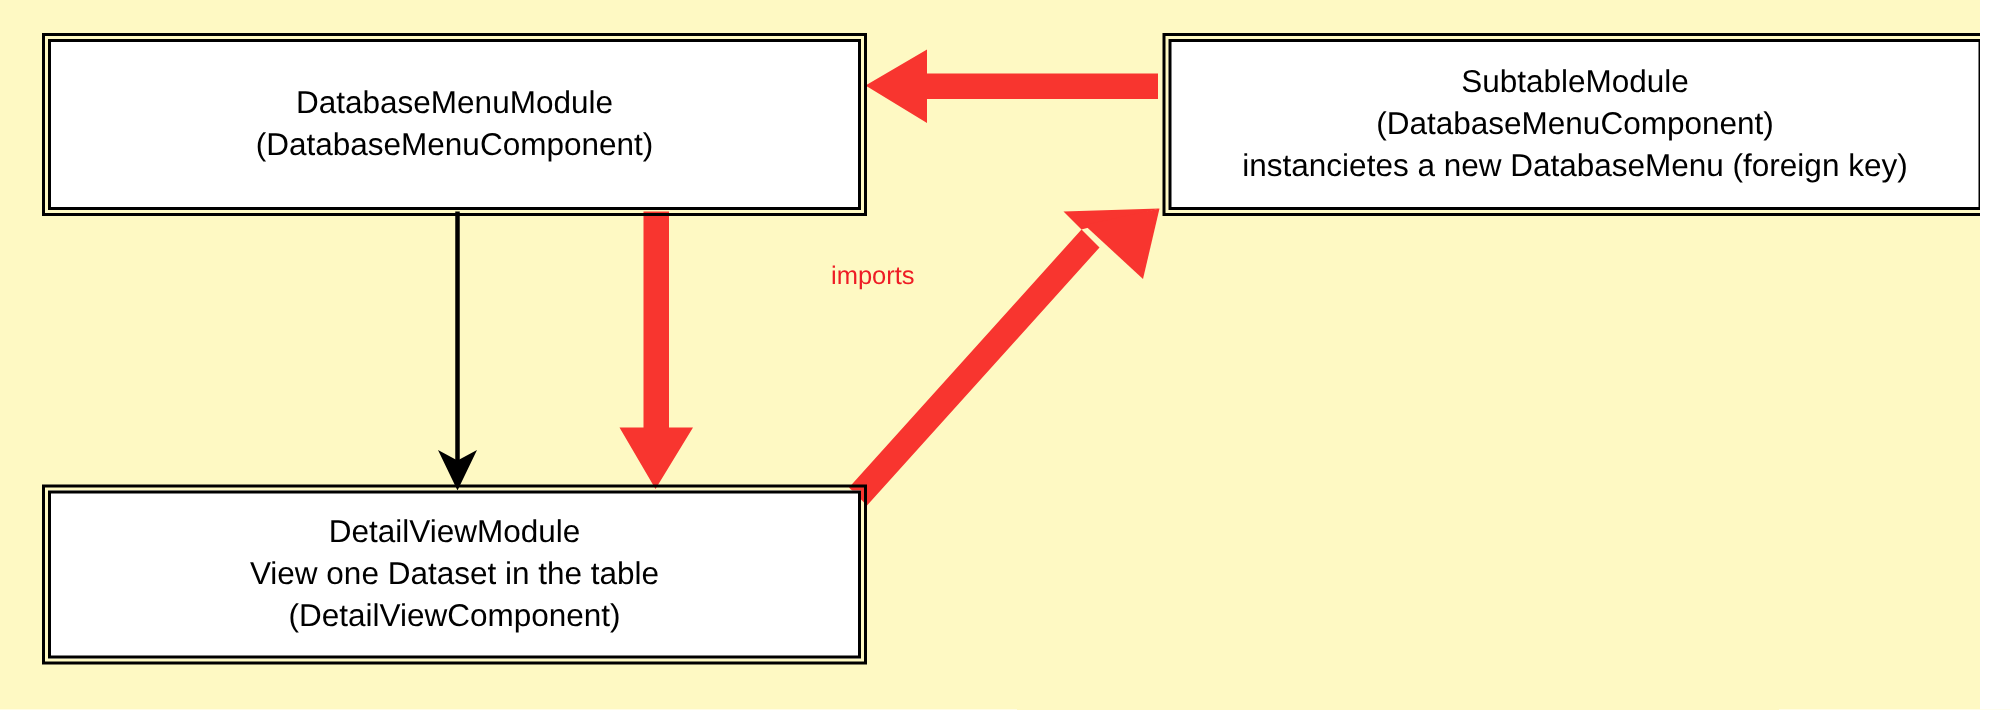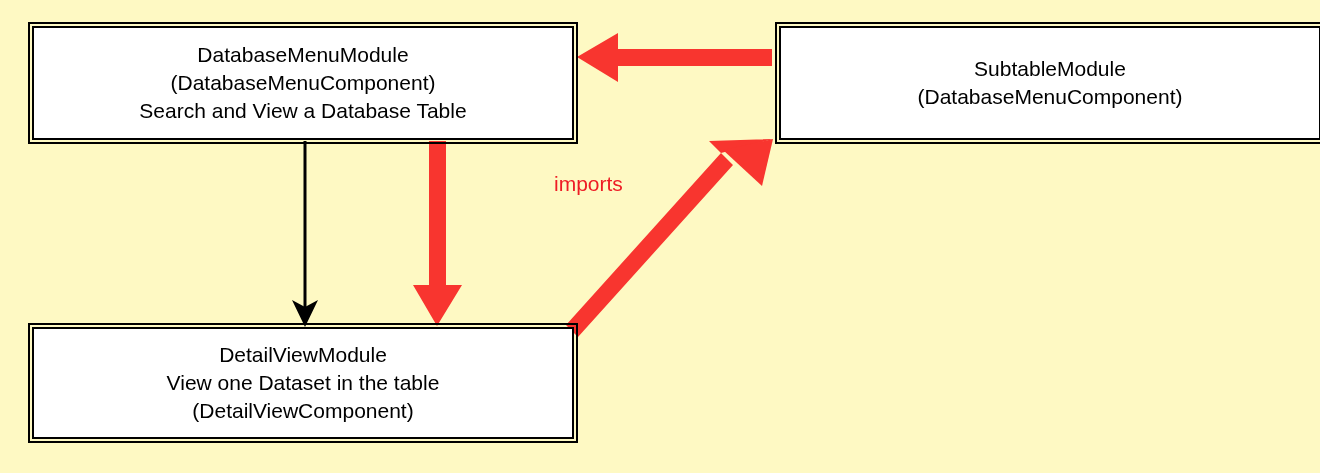--- a/index.html
+++ b/index.html
@@ -59,21 +59,21 @@
   #arrow-layer {
     position: absolute;
     left: 0;
     top: 0;
     width: 1340px;
     height: 473px;
     z-index: 2;
   }
   .edge-label {
     position: absolute;
-    font-size: 21px;
+    font-size: 17px;
     line-height: 24px;
     white-space: nowrap;
     z-index: 4;
   }
   #label-imports {
     left: 554px;
     top: 172px;
   }
 </style>
 </head>
@@ -98,26 +98,26 @@
 
     <g>
       <line x1="305" y1="141" x2="305" y2="315" stroke="#000000" stroke-width="3"></line>
       <polygon fill="#000000" points="305,327 292,300 305,307 318,300"></polygon>
     </g>
   </svg>
 
   <div class="module-box" id="box-database-menu">
     <div class="module-line">DatabaseMenuModule</div>
     <div class="module-line">(DatabaseMenuComponent)</div>
-    <div class="module-line">Search and View a Database Table</div>
   </div>
 
   <div class="module-box" id="box-subtable">
     <div class="module-line">SubtableModule</div>
     <div class="module-line">(DatabaseMenuComponent)</div>
+    <div class="module-line">instancietes a new DatabaseMenu (foreign key)</div>
   </div>
 
   <div class="module-box" id="box-detail-view">
     <div class="module-line">DetailViewModule</div>
     <div class="module-line">View one Dataset in the table</div>
     <div class="module-line">(DetailViewComponent)</div>
   </div>
 
   <div class="edge-label" id="label-imports" style="color:#EE1C25;">imports</div>
 

